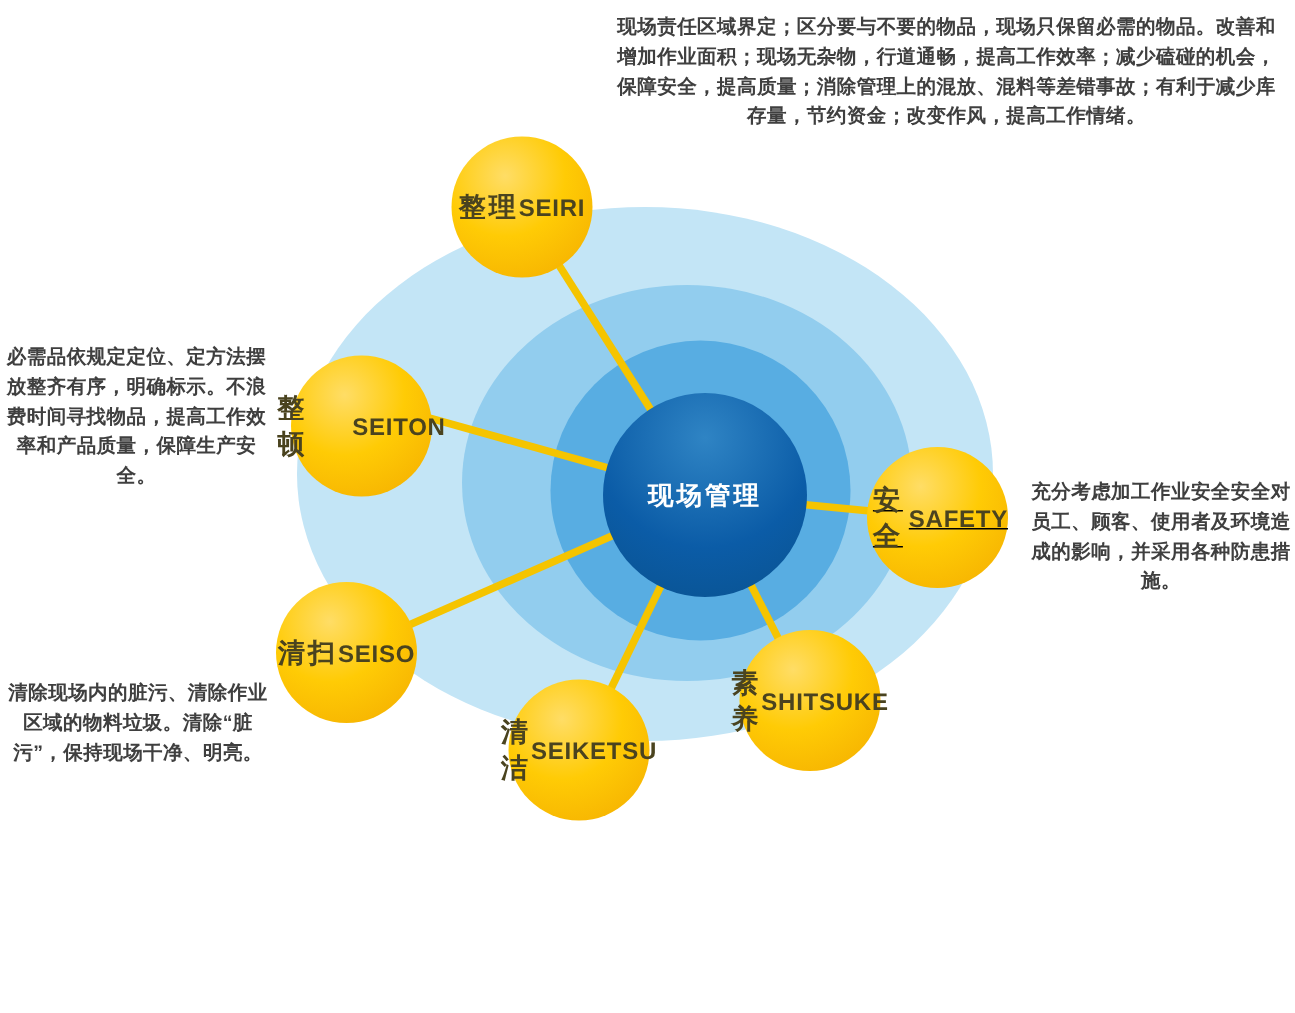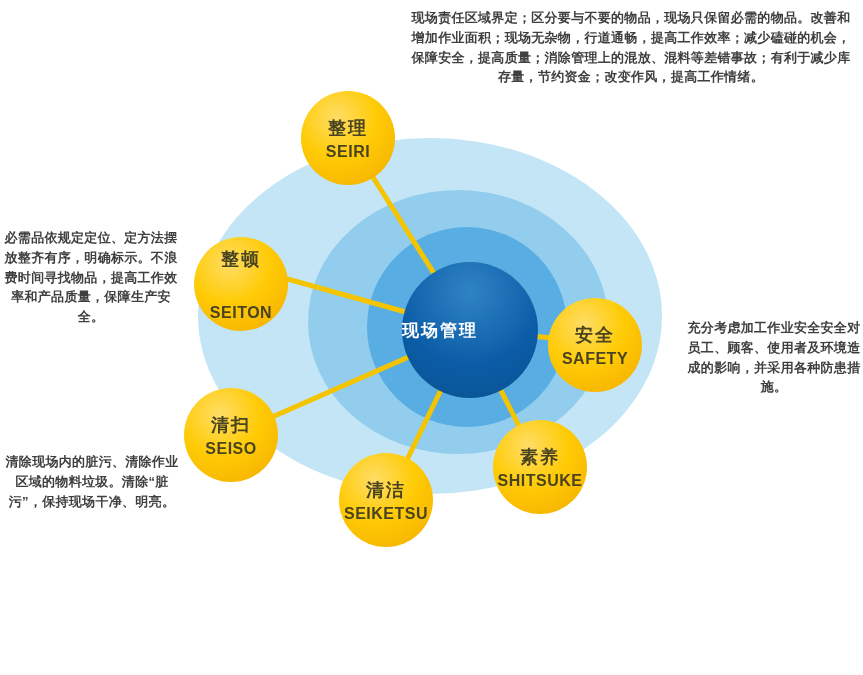--- a/index.html
+++ b/index.html
@@ -9,36 +9,36 @@
     position:relative; width:863px; height:675px; background:#ffffff; overflow:hidden;
   }
   .ring { position:absolute; border-radius:50%; }
   .ring-outer  { left:198px; top:138px; width:464px; height:356px; background:#c3e5f6; }
   .ring-middle { left:308px; top:190px; width:300px; height:264px; background:#92cdee; }
   .ring-inner  { left:367px; top:227px; width:200px; height:200px; background:#58ade2; }
   .connectors { position:absolute; left:0; top:0; width:863px; height:675px; }
   .center-circle {
     position:absolute; left:402px; top:262px; width:136px; height:136px; border-radius:50%;
     background:radial-gradient(circle at 50% 22%, #2f84c4 0%, #0b5ca7 58%, #09528f 100%);
-    display:flex; align-items:center; 
+    display:flex; align-items:center; justify-content:center;
   }
   .center-label { color:#ffffff; font-size:17px; font-weight:bold; letter-spacing:2px; }
   .node {
     position:absolute; width:94px; height:94px; border-radius:50%;
     background:radial-gradient(circle at 38% 28%, #ffdd66 0%, #ffcb05 45%, #f3ab00 100%);
-    display:flex; flex-direction:column; align-items:center; justify-content:center; text-align:center;
+    display:flex; flex-direction:row; align-items:center; justify-content:center; text-align:center;
   }
   .node-zh { font-size:18px; font-weight:bold; color:#4a431f; letter-spacing:2px; }
   .node-en { font-size:16px; font-weight:bold; color:#4a431f; letter-spacing:0.5px; margin-top:3px; }
   .node-seiri    { left:301px; top:91px;  }
   .node-seiton   { left:194px; top:237px;gap:30px; }
   .node-seiso    { left:184px; top:388px; }
   .node-seiketsu { left:339px; top:453px; }
   .node-shitsuke { left:493px; top:420px; }
-  .node-safety   { left:548px; top:298px; }
+  .node-safety   { left:578px; top:298px;text-decoration:underline; }
   .desc {
     position:absolute; color:#3f3f3f; font-size:13px; line-height:1.52;
     font-weight:600; letter-spacing:0.3px; text-align:center;
   }
   .desc-seiri    { left:410px; top:8px;   width:442px; }
   .desc-seiton   { left:4px;   top:228px; width:174px; }
   .desc-seiso    { left:0px;   top:432px; width:184px;margin-top:20px; }
   .desc-seiketsu { left:265px; top:562px; width:202px; }
   .desc-shitsuke { left:570px; top:512px; width:230px; }
   .desc-safety   { left:686px; top:318px; width:176px; }

